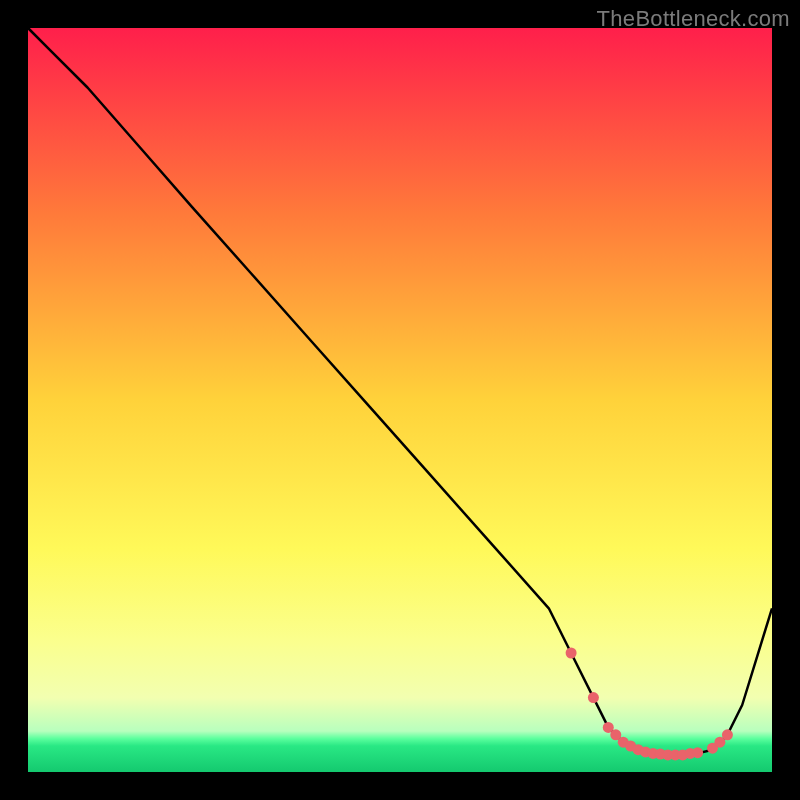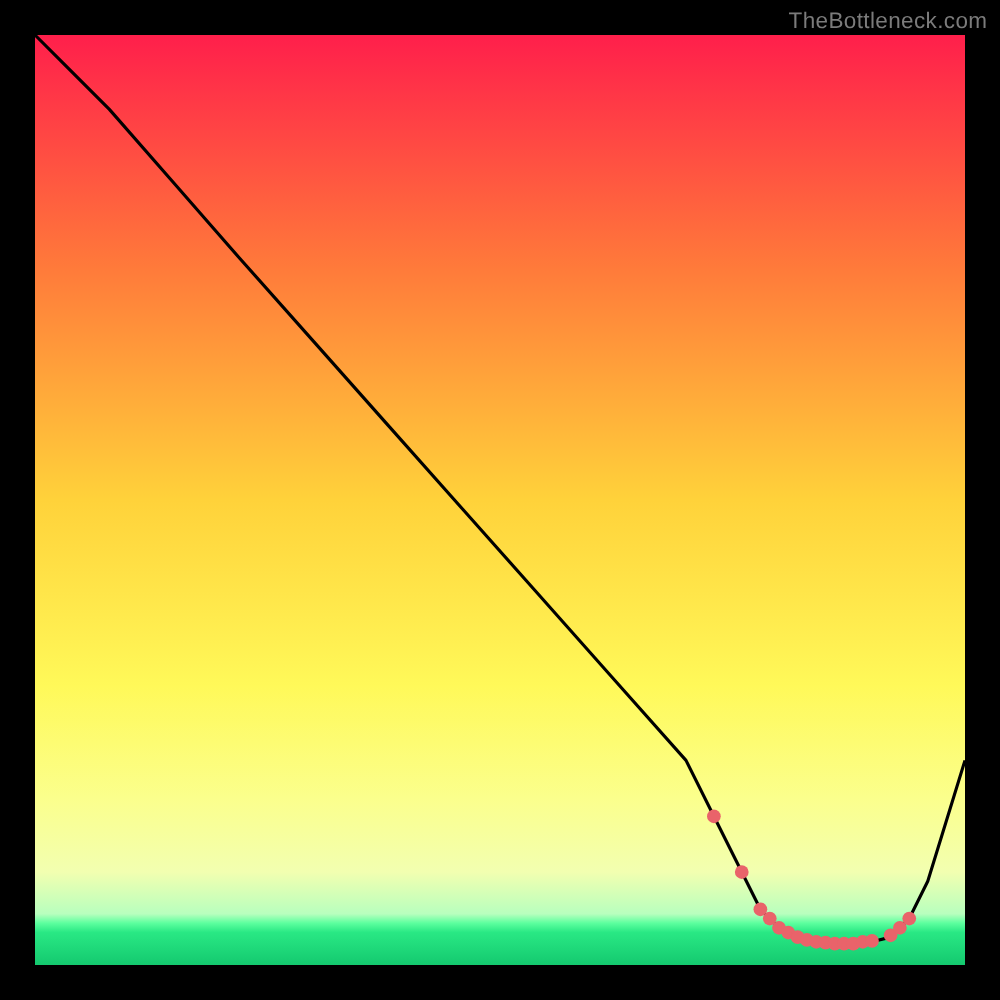--- a/index.html
+++ b/index.html
@@ -13,21 +13,21 @@
   .stage {
     position: relative;
     width: 800px;
     height: 800px;
   }
   .watermark {
     position: absolute;
     top: 6px;
     right: 10px;
     color: #7b7b7b;
-    font-size: 18px;
+    font-size: 22px;
     letter-spacing: 0.3px;
     z-index: 5;
   }
   svg {
     position: absolute;
     top: 0;
     left: 0;
   }
 </style>
 </head>

